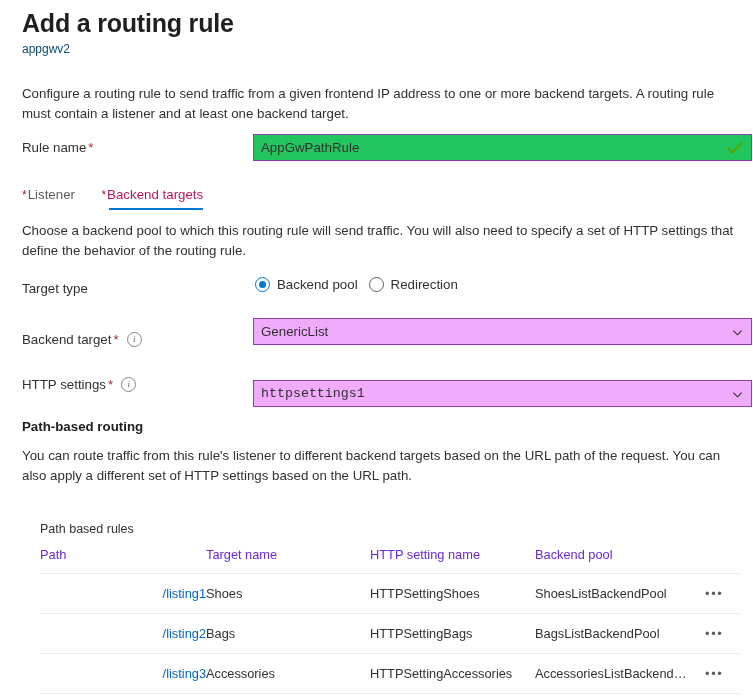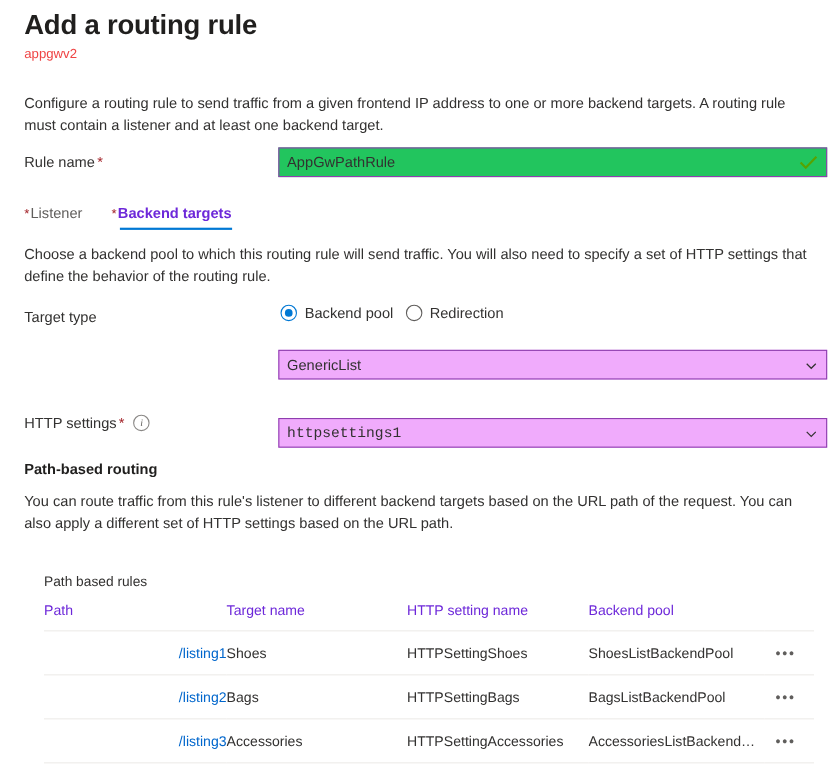--- a/index.html
+++ b/index.html
@@ -32,21 +32,21 @@
   .page-title {
     font-size: 25px;
     font-weight: 600;
     color: #201f1e;
     letter-spacing: -0.2px;
     line-height: 30px;
     margin: 0;
   }
   .page-subtitle {
     font-size: 12px;
-    color: #ef4444;
+    color: #0c4a6e;
     margin-top: 3px;
     line-height: 16px;
   }
 
   
   .desc {
     position: absolute;
     left: 22px;
     font-size: 13.3px;
     line-height: 20px;
@@ -131,21 +131,21 @@
   }
   .tab .star {
     color: #a4262c;
     font-size: 12px;
     vertical-align: top;
     position: relative;
     top: 1px;
     margin-right: 1px;
   }
   .tab.inactive .tab-label { color: #605e5c; }
-  .tab.active .tab-label { color: #6d28d9; font-weight: 700; }
+  .tab.active .tab-label { color: #be185d; font-weight: 400; }
   .tab.active::after {
     content: "";
     position: absolute;
     left: 8px;
     right: 0;
     bottom: 0;
     height: 2px;
     background: #0078d4;
   }
 
@@ -330,20 +330,23 @@
     <div class="radio-item selected">
       <span class="radio-circle"></span>
       <span>Backend pool</span>
     </div>
     <div class="radio-item">
       <span class="radio-circle"></span>
       <span>Redirection</span>
     </div>
   </div>
 
+  <div class="field-label" id="label-backend-target">
+    <span>Backend target</span><span class="req-star">*</span><span class="info-icon">i</span>
+  </div>
   <div class="select-box" id="select-backend-target">
     <span>GenericList</span>
     <svg class="chev" viewBox="0 0 12 12">
       <path d="M1.5 4 L6 8.5 L10.5 4" stroke="#323130" stroke-width="1.2" fill="none"></path>
     </svg>
   </div>
 
   <div class="field-label" id="label-http-settings">
     <span>HTTP settings</span><span class="req-star">*</span><span class="info-icon">i</span>
   </div>

